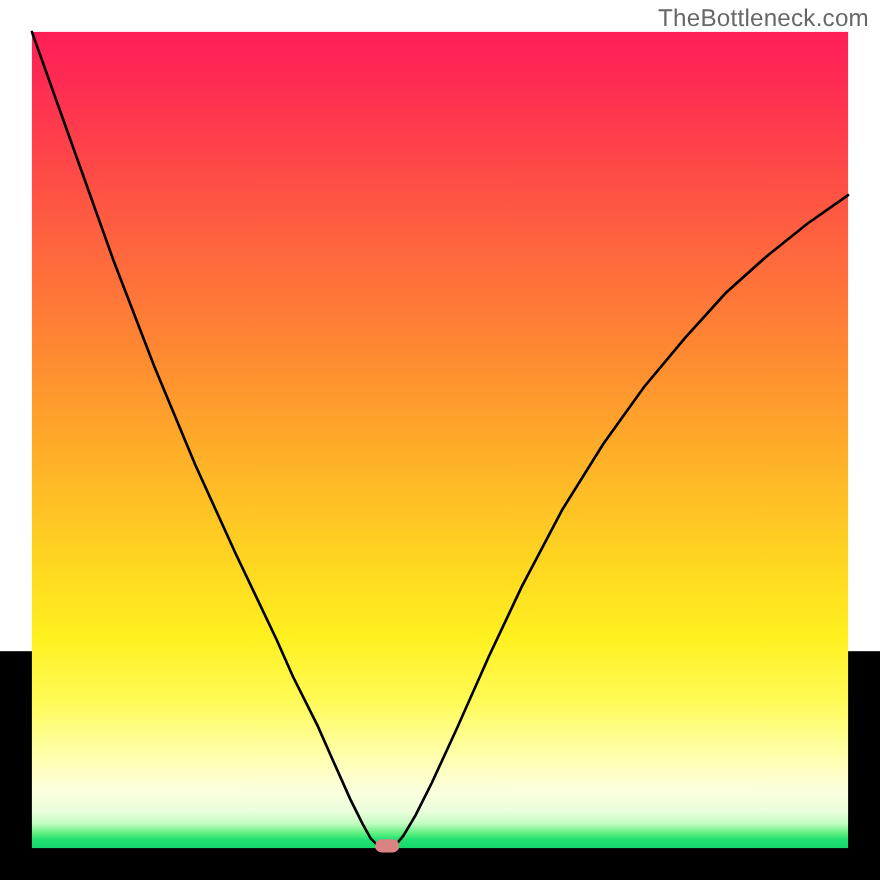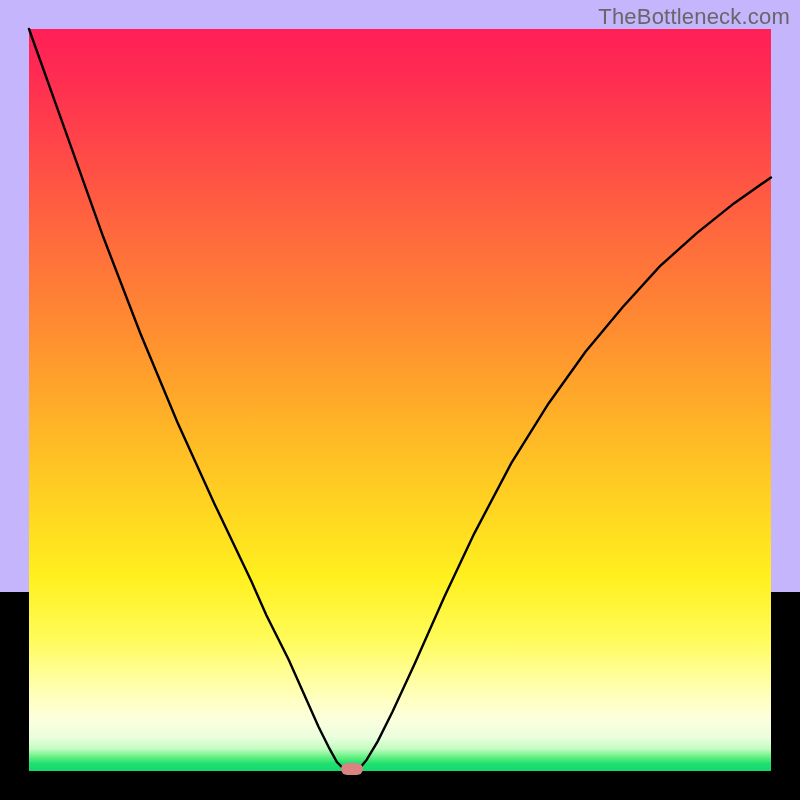--- a/index.html
+++ b/index.html
@@ -8,21 +8,21 @@
     width: 800px;
     height: 800px;
     overflow: hidden;
     background: #000;
     font-family: Arial, Helvetica, sans-serif;
   }
   .frame {
     position: relative;
     width: 800px;
     height: 592px;
-    background: #c4b5fd;
+    background: #ffffff;
   }
   .plot {
     position: absolute;
     left: 29px;
     top: 29px;
     width: 742px;
     height: 742px;
     
     background: linear-gradient(
       to bottom,

